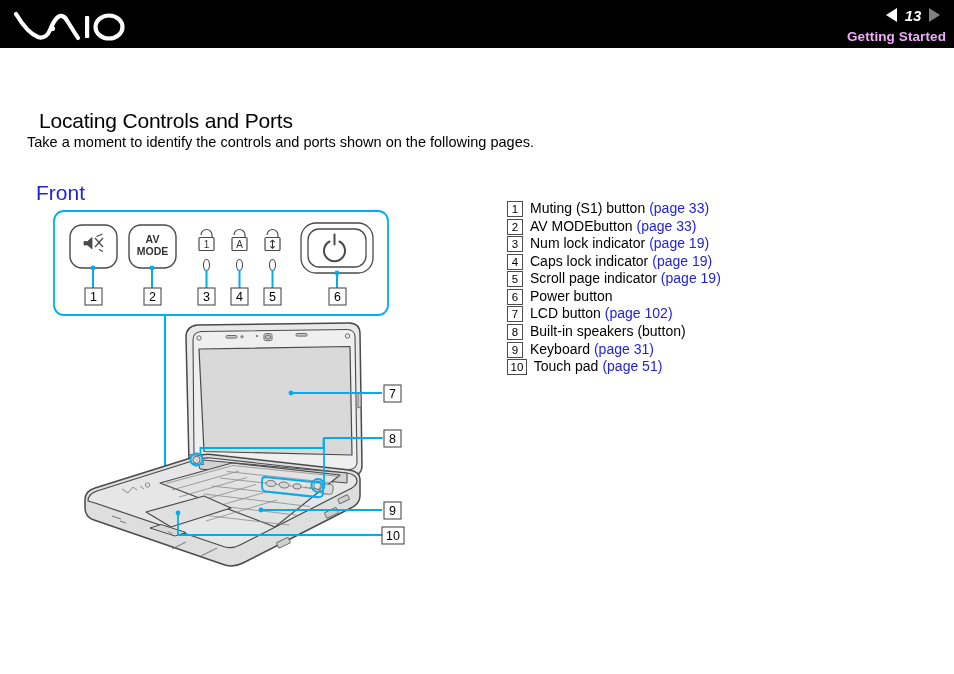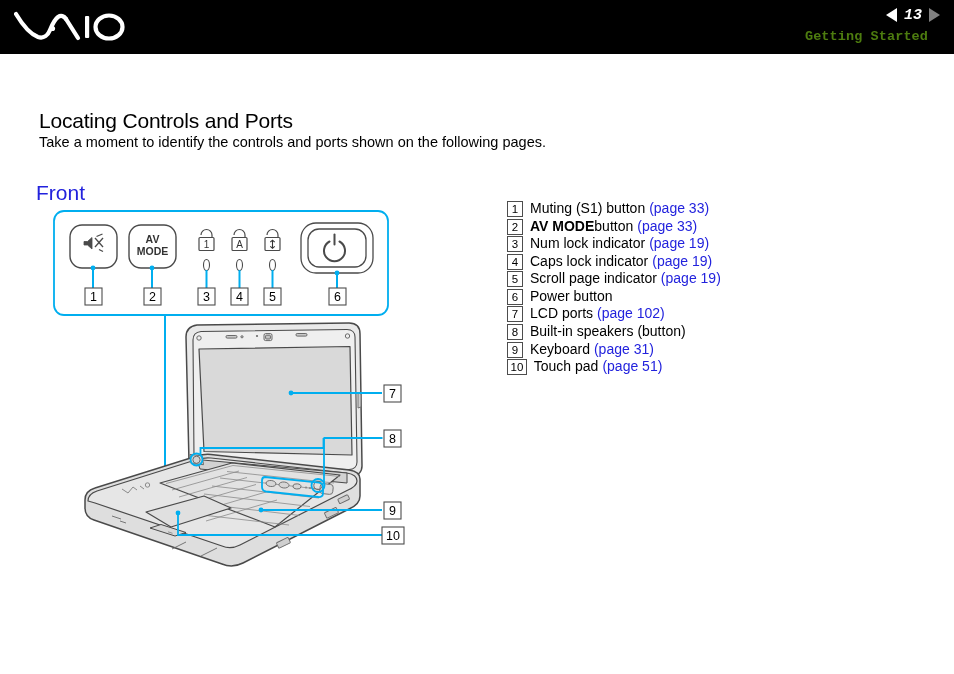--- a/index.html
+++ b/index.html
@@ -14,23 +14,22 @@
     font-family: "Liberation Sans", sans-serif;
     overflow: hidden;
     position: relative;
   }
 
   
   .header {
     position: absolute;
     left: 0; top: 0;
     width: 954px;
-    height: 54px;
+    height: 48px;
     background: #000000;
-    font-family: Liberation Mono, monospace;
   }
   .logo {
     position: absolute;
     left: 14px;
     top: 8px;
     width: 118px;
     height: 36px;
   }
   .nav {
     position: absolute;
@@ -57,41 +56,41 @@
     color: #ffffff;
     font-style: italic;
     font-weight: bold;
     font-size: 15px;
     line-height: 15px;
     min-width: 18px;
     text-align: center;
   }
   .section-name {
     position: absolute;
-    right: 26px;
+    right: 8px;
     top: 29px;
-    color: #4d7c0f;
+    color: #f0abfc;
     font-size: 13.5px;
     font-weight: bold;
     letter-spacing: 0.1px;
   }
 
   
   .page-title {
     position: absolute;
     left: 39px;
     top: 95px;
     font-size: 21px;
     color: #000000;
     font-weight: normal;
     letter-spacing: -0.2px;
   }
   .page-intro {
     position: absolute;
-    left: 39px;
+    left: 27px;
     top: 134px;
     font-size: 14.5px;
     color: #000000;
   }
   .subsection-title {
     position: absolute;
     left: 36px;
     top: 164px;
     font-size: 21px;
     color: #2222dd;
@@ -126,21 +125,21 @@
     background: #ffffff;
     min-width: 9px;
     box-sizing: content-box;
   }
   .legend-row .num-box {
     margin-right: 7px;
     position: relative;
     top: 1px;
   }
   .legend-label { }
-  .legend-label.bold { font-weight: bold; }
+  .legend-label.bold { font-weight: normal; }
   .legend-ref {
     color: #2222dd;
     margin-left: 4px;
   }
 
   
   .diagram {
     position: absolute;
     left: 0;
     top: 0;
@@ -217,21 +216,21 @@
   </div>
 
   <div class="legend-row">
     <span class="num-box">6</span>
     <span class="legend-label">Power button</span>
     <span class="legend-ref"></span>
   </div>
 
   <div class="legend-row">
     <span class="num-box">7</span>
-    <span class="legend-label">LCD ports</span>
+    <span class="legend-label">LCD button</span>
     <span class="legend-ref">(page 102)</span>
   </div>
 
   <div class="legend-row">
     <span class="num-box">8</span>
     <span class="legend-label">Built-in speakers (button)</span>
     <span class="legend-ref"></span>
   </div>
 
   <div class="legend-row">

